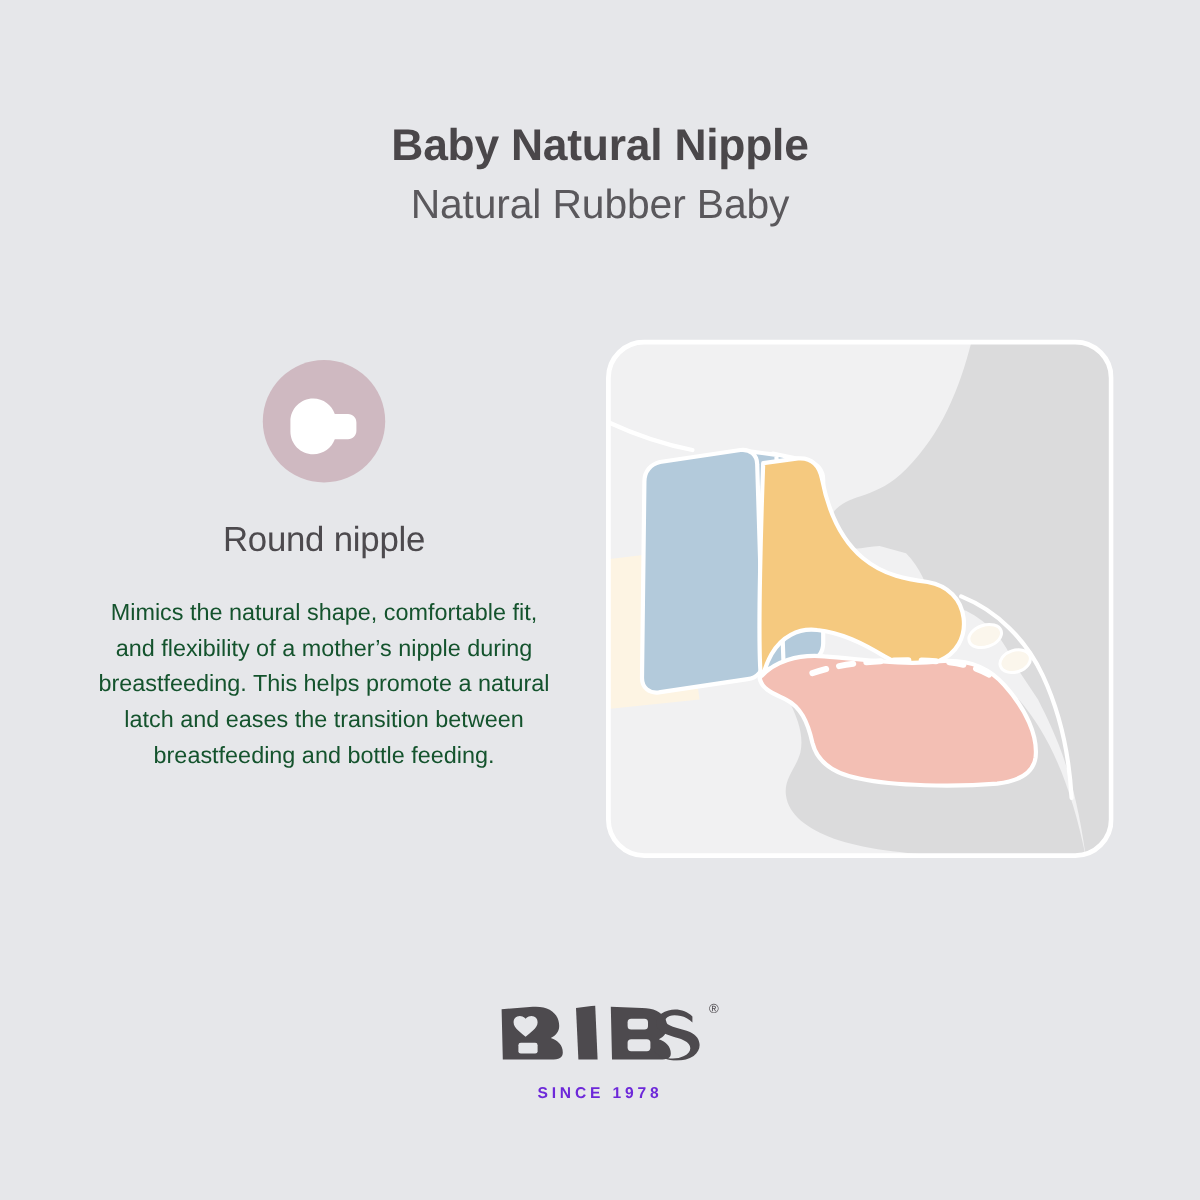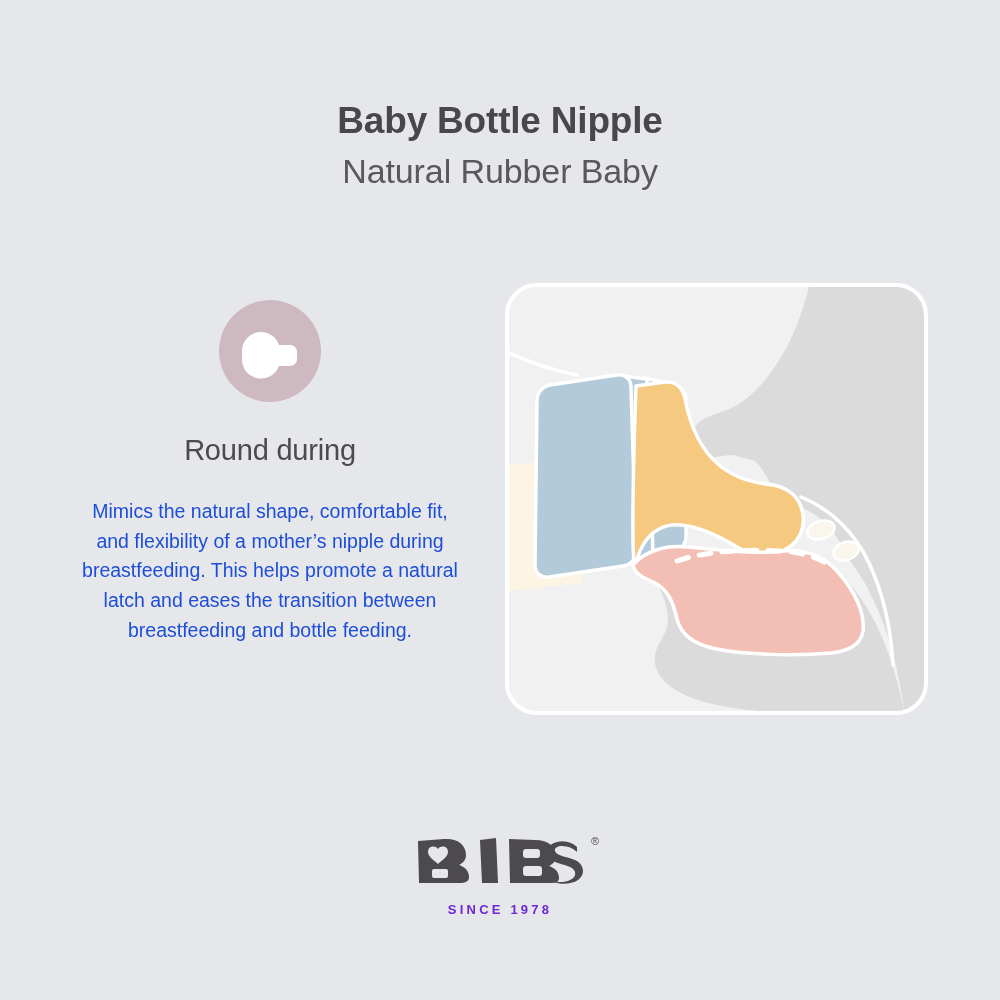--- a/index.html
+++ b/index.html
@@ -71,21 +71,21 @@
     font-size: 29px;
     font-weight: normal;
     color: #4d4a4e;
     letter-spacing: -0.2px;
   }
   .feature-body {
     margin: 30px auto 0 auto;
     width: 380px;
     font-size: 19.5px;
     line-height: 1.52;
-    color: #1d4ed8;
+    color: #14532d;
     font-weight: normal;
   }
 
   
   .illustration {
     position: absolute;
     left: 505px;
     top: 283px;
     width: 423px;
     height: 432px;
@@ -123,21 +123,21 @@
     letter-spacing: 3.2px;
     color: #6d28d9;
   }
 </style>
 </head>
 <body>
 
 <div class="page">
 
   <div class="header">
-    <h1 class="title">Baby Bottle Nipple</h1>
+    <h1 class="title">Baby Natural Nipple</h1>
     <h2 class="subtitle">Natural Rubber Baby</h2>
   </div>
 
   <div class="feature">
 
     <div class="badge">
       <svg width="102" height="102" viewBox="0 0 102 102">
         <path d="M23 51
                  C23 40.5 31.5 32 42 32
                  C50.5 32 57.5 37.5 60 45
@@ -145,21 +145,21 @@
                  C75 45 78 48 78 52
                  L78 59
                  C78 63 75 66 71 66
                  L60 66
                  C57.5 73 50.5 78.5 42 78.5
                  C31.5 78.5 23 70 23 59.5
                  Z" fill="#ffffff"></path>
       </svg>
     </div>
 
-    <h3 class="feature-heading">Round during</h3>
+    <h3 class="feature-heading">Round nipple</h3>
 
     <p class="feature-body">Mimics the natural shape, comfortable fit, and flexibility of a mother’s nipple during breastfeeding. This helps promote a natural latch and eases the transition between breastfeeding and bottle feeding.</p>
   </div>
 
   <div class="illustration">
     <svg width="423" height="432" viewBox="0 0 423 432">
       <defs>
         <clipPath id="panelClip">
           <rect x="2" y="2" width="419" height="428" rx="30" ry="30"></rect>
         </clipPath>

